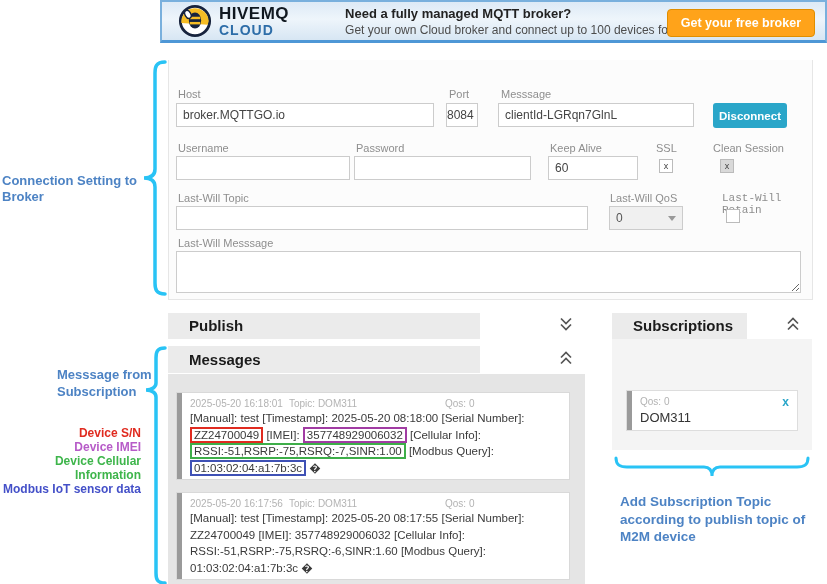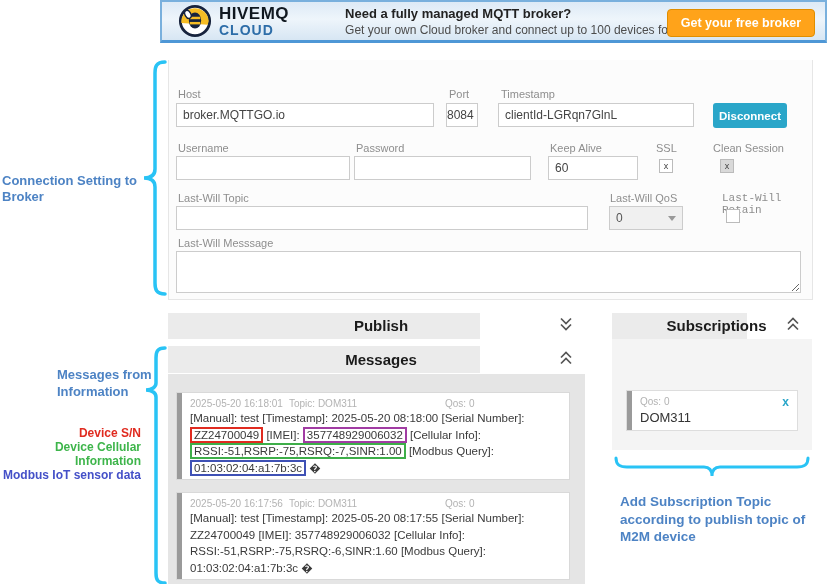--- a/index.html
+++ b/index.html
@@ -19,21 +19,21 @@
   .banner-copy { margin-left:56px; }
   .banner-head { font-size:13px; font-weight:bold; color:#222; }
   .banner-sub { font-size:12px; color:#4c4c4c; margin-top:2px; }
   .banner-cta { position:absolute; right:10px; top:7px; height:28px; padding:0 13px;
                 border:1px solid #e08e00; border-radius:4px;
                 color:#fff; font-size:12.5px; font-weight:bold; line-height:26px; cursor:pointer; }
 
   
   .panel-head { position:absolute; background:#fff; }
   .panel-head .gray { position:absolute; left:0; top:0; height:100%; background:#ebebeb; }
-  .panel-title { position:relative; font-size:15px; font-weight:bold; color:#1b1b1b; padding-left:9px;text-align:center; }
+  .panel-title { position:relative; font-size:15px; font-weight:bold; color:#1b1b1b; padding-left:21px; }
   .chev { position:absolute; right:10px; top:50%; transform:translateY(-50%); cursor:pointer; }
 
   
   .conn-panel { position:absolute; left:168px; top:60px; width:645px; height:240px;
                 background:#fcfcfc; border:1px solid #e6e6e6; border-top:none; }
   .conn-head { left:168px; top:60px; width:645px; height:27px; }
   .conn-status { position:absolute; left:455px; top:0; height:27px; display:flex; align-items:center; }
   .status-dot { width:11px; height:11px; border-radius:50%; margin-right:7px; }
   .status-text { font-size:12.5px; color:#333; }
 
@@ -125,21 +125,21 @@
       </svg>
     </span>
   </div>
 
   <div class="conn-panel">
 
     <div class="fld-label" style="left:9px; top:28px;">Host</div>
     <input class="fld-input" style="left: 7px; top: 43px; width: 258px;" value="broker.MQTTGO.io">
     <div class="fld-label" style="left:280px; top:28px;">Port</div>
     <input class="fld-input" style="left: 277px; top: 43px; width: 32px; padding: 0px 0;" value="8084">
-    <div class="fld-label" style="left:332px; top:28px;">Timestamp</div>
+    <div class="fld-label" style="left:332px; top:28px;">Messsage</div>
     <input class="fld-input" style="left: 329px; top: 43px; width: 196px;" value="clientId-LGRqn7GlnL">
     <button class="btn-teal disconnect-btn" style="background-color: rgb(42, 166, 201);">Disconnect</button>
 
     <div class="fld-label" style="left:9px; top:82px;">Username</div>
     <input class="fld-input" style="left: 7px; top: 96px; width: 174px;" value="">
     <div class="fld-label" style="left:187px; top:82px;">Password</div>
     <input class="fld-input" style="left: 185px; top: 96px; width: 177px;" value="">
     <div class="fld-label" style="left:381px; top:82px;">Keep Alive</div>
     <input class="fld-input" style="left: 379px; top: 96px; width: 90px;" value="60">
     <div class="fld-label" style="left:487px; top:82px;">SSL</div>
@@ -235,28 +235,29 @@
       <div class="sub-topic">DOM311</div>
     </div>
   </div>
 
   <div class="note note-conn" style="color: rgb(77, 131, 196);">Connection Setting to Broker</div>
 
   <svg class="brace" style="left:141px; top:59px;" width="28" height="238" viewBox="0 0 28 238">
     <path d="M24,3 C15,3 14,8 14,14 L14,110 C14,116 10,119 3,119 C10,119 14,122 14,128 L14,224 C14,230 15,235 24,235" fill="none" stroke-width="3.5" stroke-linecap="round" style="stroke: rgb(41, 195, 245);"></path>
   </svg>
 
-  <div class="note note-msgs" style="color: rgb(77, 131, 196);">Messages from Information</div>
+  <div class="note note-msgs" style="color: rgb(77, 131, 196);">Messsage from Subscription</div>
 
   <svg class="brace" style="left:143px; top:345px;" width="26" height="239" viewBox="0 0 26 239">
     <path d="M22,3 C14,3 13,7 13,13 L13,38 C13,42 9,45 3,45 C9,45 13,48 13,52 L13,228 C13,234 14,238 22,238" fill="none" stroke-width="3.5" stroke-linecap="round" style="stroke: rgb(41, 195, 245);"></path>
   </svg>
 
   <div class="color-labels">
     <div style="color: rgb(224, 43, 32);">Device S/N</div>
+    <div style="color: rgb(183, 91, 200);">Device IMEI</div>
     <div style="color: rgb(62, 181, 75);">Device Cellular Information</div>
     <div style="color: rgb(68, 80, 200);">Modbus IoT sensor data</div>
   </div>
 
   <svg class="brace" style="left:613px; top:453px;" width="198" height="28" viewBox="0 0 198 28">
     <path d="M3,5 C3,12 7,14 14,14 L91,14 C96,14 99,17 99,23 C99,17 102,14 107,14 L184,14 C191,14 195,12 195,5" fill="none" stroke-width="3" stroke-linecap="round" style="stroke: rgb(41, 195, 245);"></path>
   </svg>
 
   <div class="note note-sub" style="color: rgb(77, 131, 196);">Add Subscription Topic according to publish topic of M2M device</div>
 

